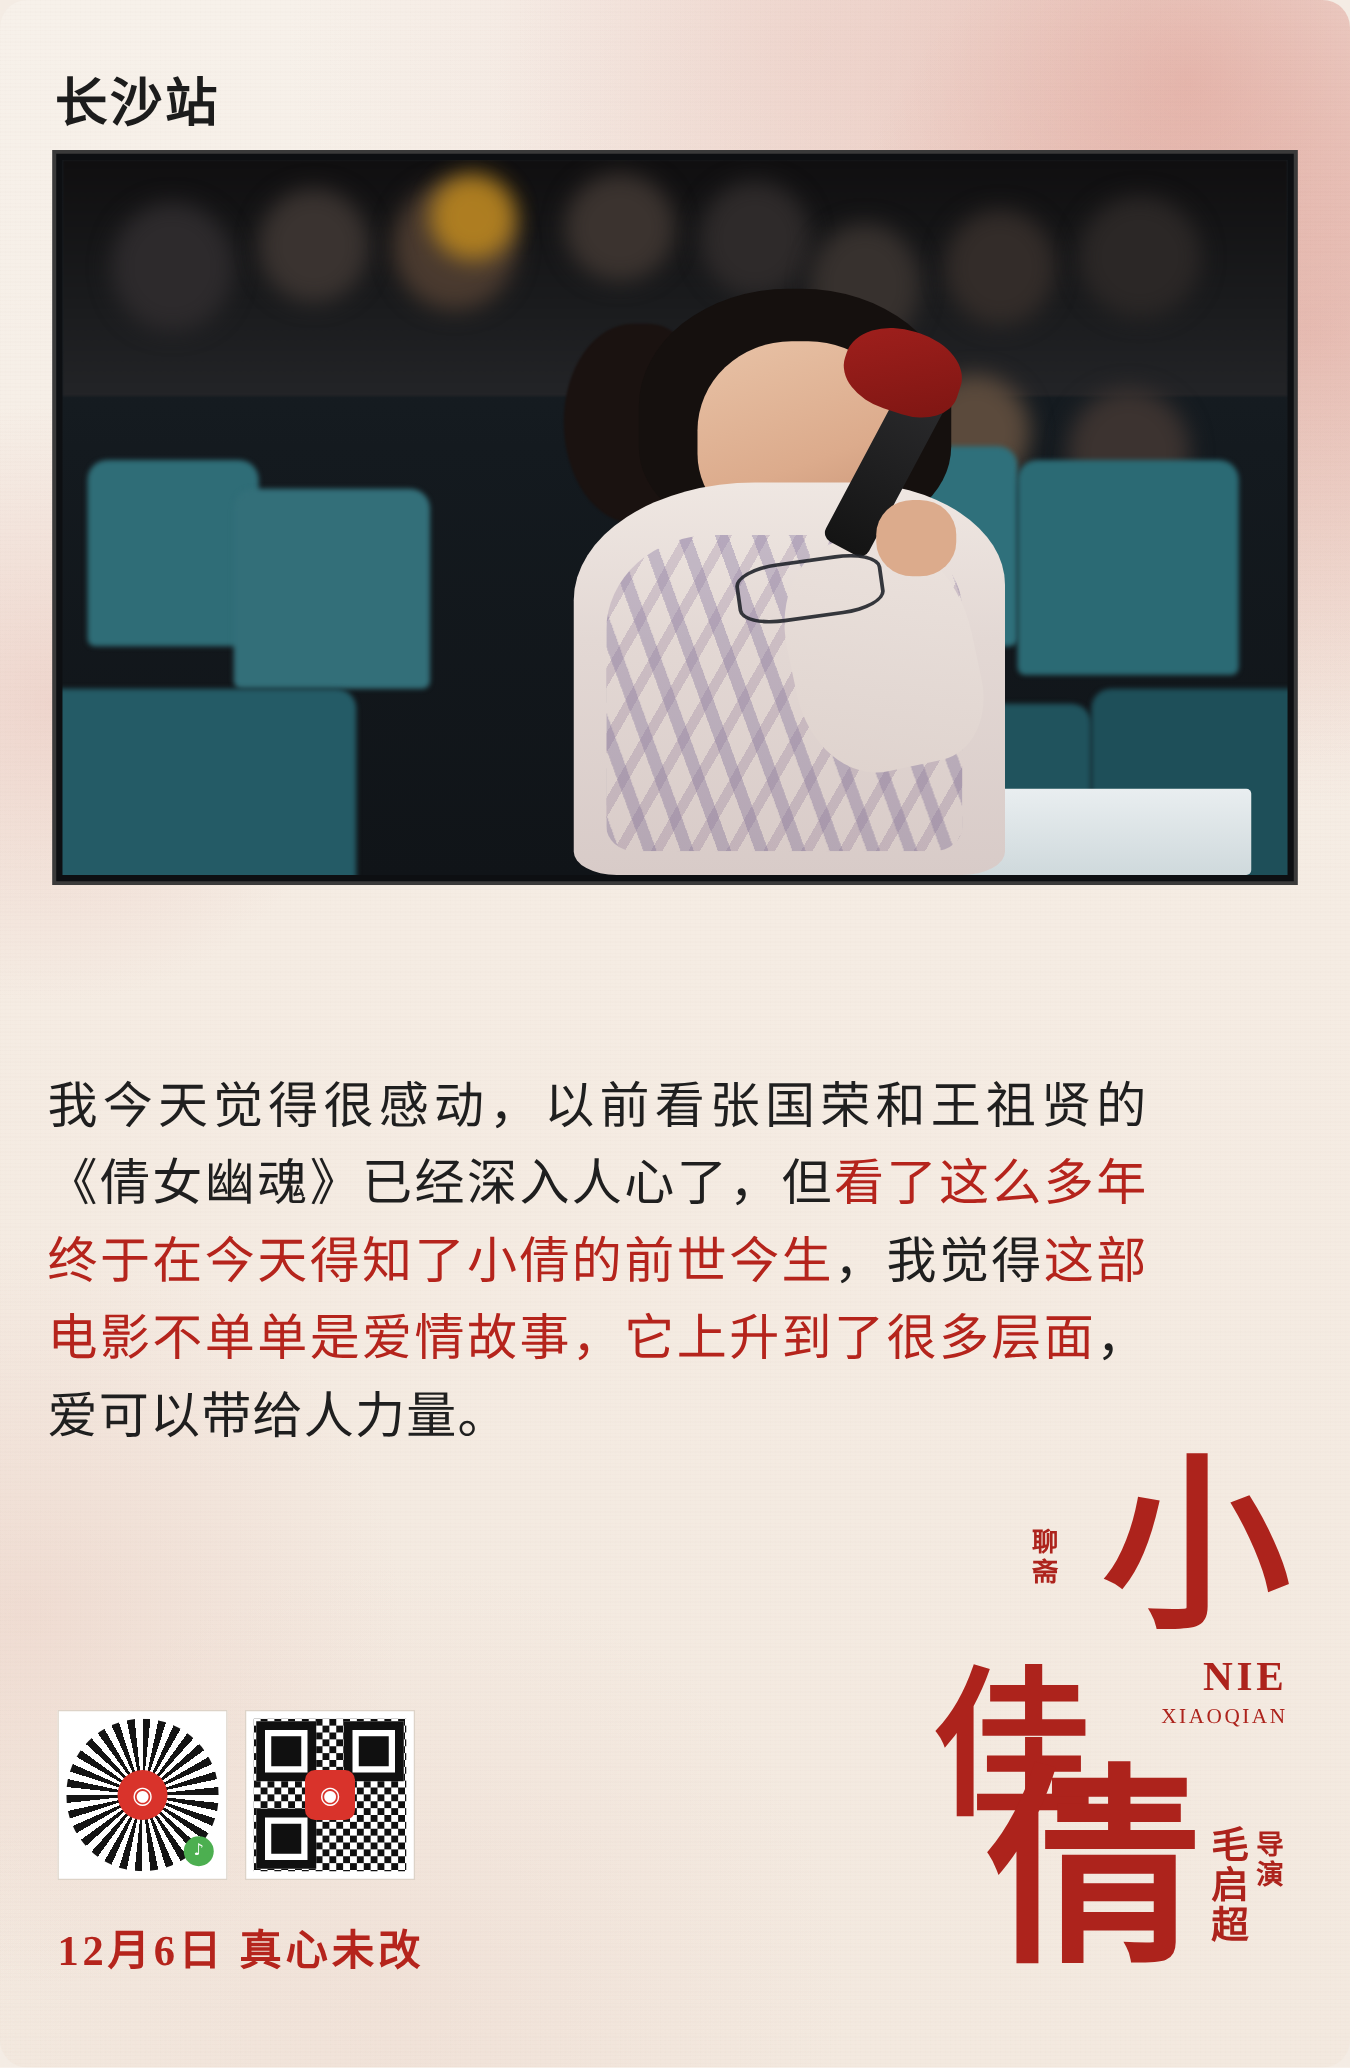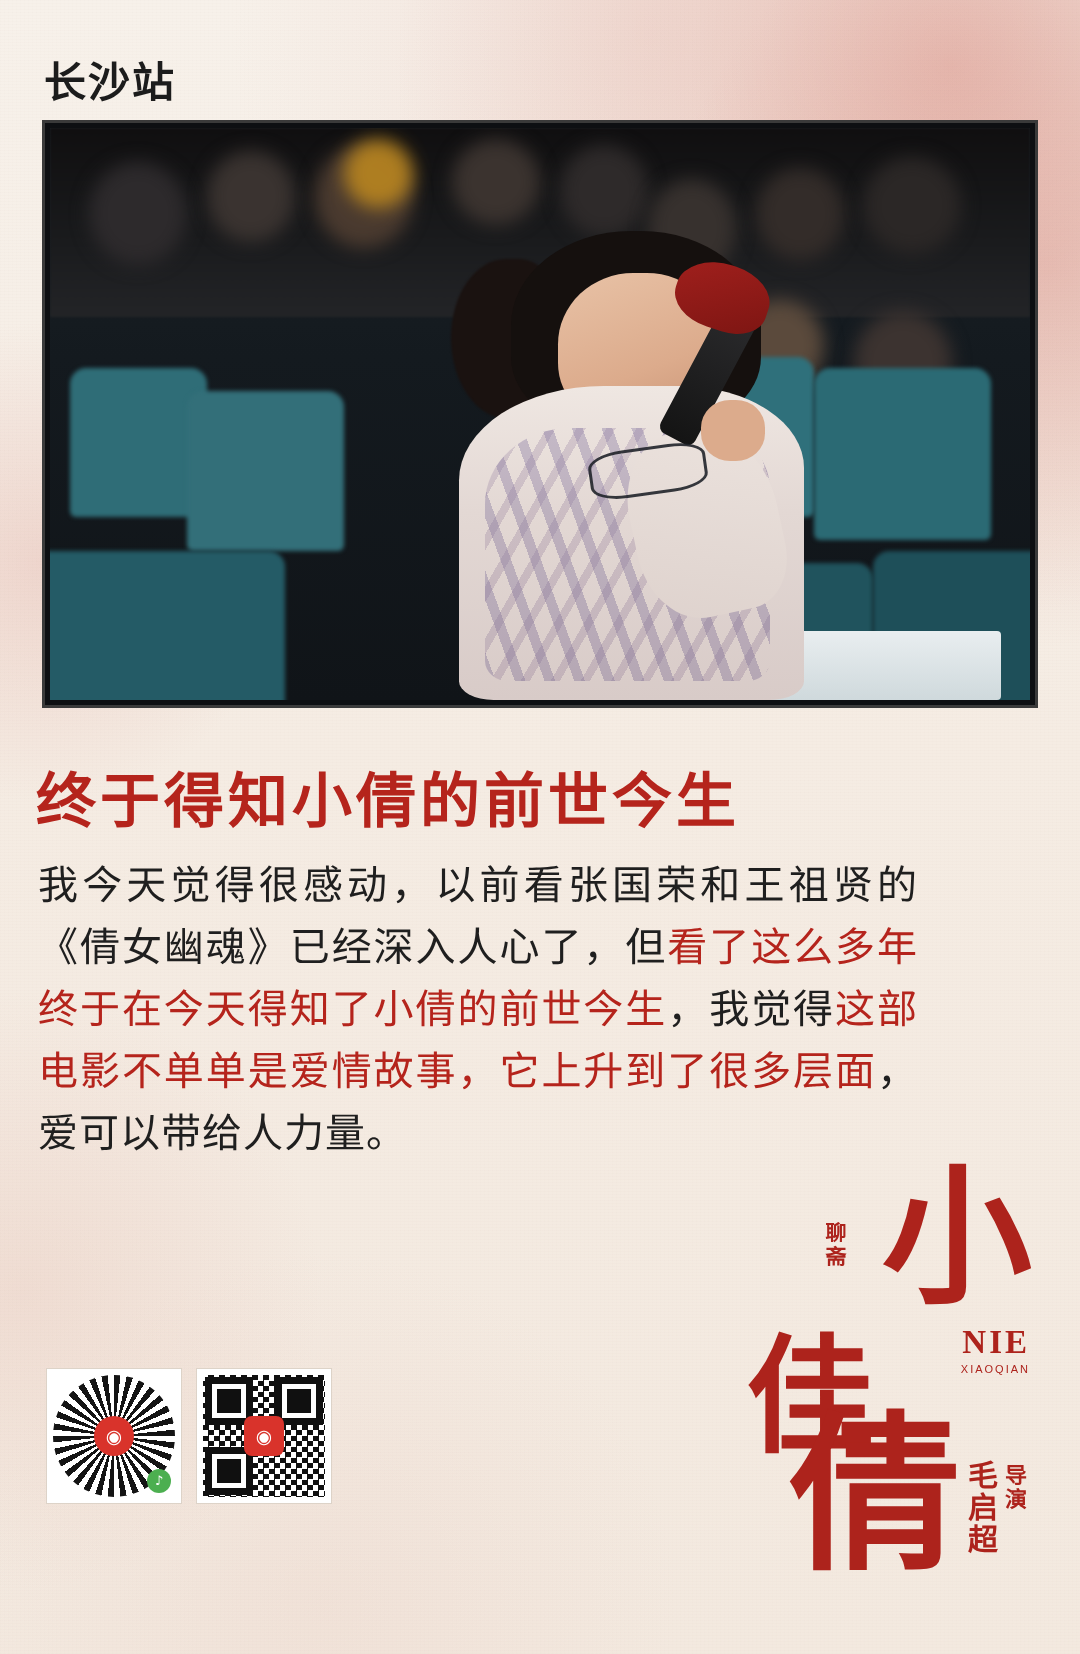--- a/index.html
+++ b/index.html
@@ -20,20 +20,21 @@
     height: 1654px;
     background:
       radial-gradient(circle at 88% 4%, rgba(214,132,120,0.45) 0%, rgba(214,132,120,0.18) 14%, rgba(244,236,228,0) 30%),
       radial-gradient(circle at 97% 16%, rgba(206,115,104,0.30) 0%, rgba(244,236,228,0) 22%),
       radial-gradient(circle at 4% 34%, rgba(219,150,142,0.28) 0%, rgba(244,236,228,0) 16%),
       radial-gradient(circle at 2% 78%, rgba(221,163,152,0.20) 0%, rgba(244,236,228,0) 18%),
       radial-gradient(circle at 60% 2%, rgba(226,178,170,0.22) 0%, rgba(244,236,228,0) 24%),
       radial-gradient(circle at 30% 97%, rgba(226,186,176,0.16) 0%, rgba(244,236,228,0) 20%),
       linear-gradient(180deg, #f7f1ea 0%, #f5ece3 45%, #f3e9df 100%);
     overflow: hidden;
+    border-radius: 22px;
   }
 
   
   .grain {
     position: absolute;
     inset: 0;
     pointer-events: none;
     opacity: .55;
     background-image:
       repeating-linear-gradient(0deg, rgba(150,120,100,0.025) 0px, rgba(150,120,100,0.025) 1px, rgba(255,255,255,0) 1px, rgba(255,255,255,0) 3px),
@@ -268,22 +269,22 @@
     color: #ad231c;
   }
   .logo-nie .en1 {
     font-family: "Liberation Serif", "DejaVu Serif", serif;
     font-size: 33px;
     font-weight: bold;
     letter-spacing: 3px;
     display: block;
   }
   .logo-nie .en2 {
-    font-family: Liberation Sans, sans-serif;
-    font-size: 11px;
+    font-family: Liberation Serif, serif;
+    font-size: 17px;
     letter-spacing: 2px;
     display: block;
     margin-top: 2px;
   }
   .logo-jia {
     position: absolute;
     left: 14px;
     top: 170px;
     font-size: 128px;
     line-height: 128px;
@@ -451,21 +452,20 @@
         <div class="p-pattern"></div>
         <div class="p-arm"></div>
         <div class="mic"></div>
         <div class="mic-head"></div>
         <div class="p-hand"></div>
         <div class="p-glasses"></div>
       </div>
     </div>
   </div>
 
-  <div class="headline">终于得知小倩的前世今生</div>
 
   <div class="quote">
     <span>我今天觉得很感动，以前看张国荣和王祖贤的《倩女幽魂》已经深入人心了，但</span><span class="hl">看了这么多年终于在今天得知了小倩的前世今生</span><span>，我觉得</span><span class="hl">这部电影不单单是爱情故事，它上升到了很多层面</span><span>，爱可以带给人力量。</span>
   </div>
 
   <div class="logo">
     <div class="logo-xiao">小</div>
     <div class="logo-liaozhai">聊斋</div>
     <div class="logo-nie">
       <span class="en1">NIE</span>
@@ -490,13 +490,14 @@
     <div class="qr-mat">
       <div class="qr-finder f-tl"></div>
       <div class="qr-finder f-tr"></div>
       <div class="qr-finder f-bl"></div>
       <div class="qr-center">
         <span>◉</span>
       </div>
     </div>
   </div>
 
+  <div class="footer-date">12月6日  真心未改</div>
 </div>
 
 </body></html>

